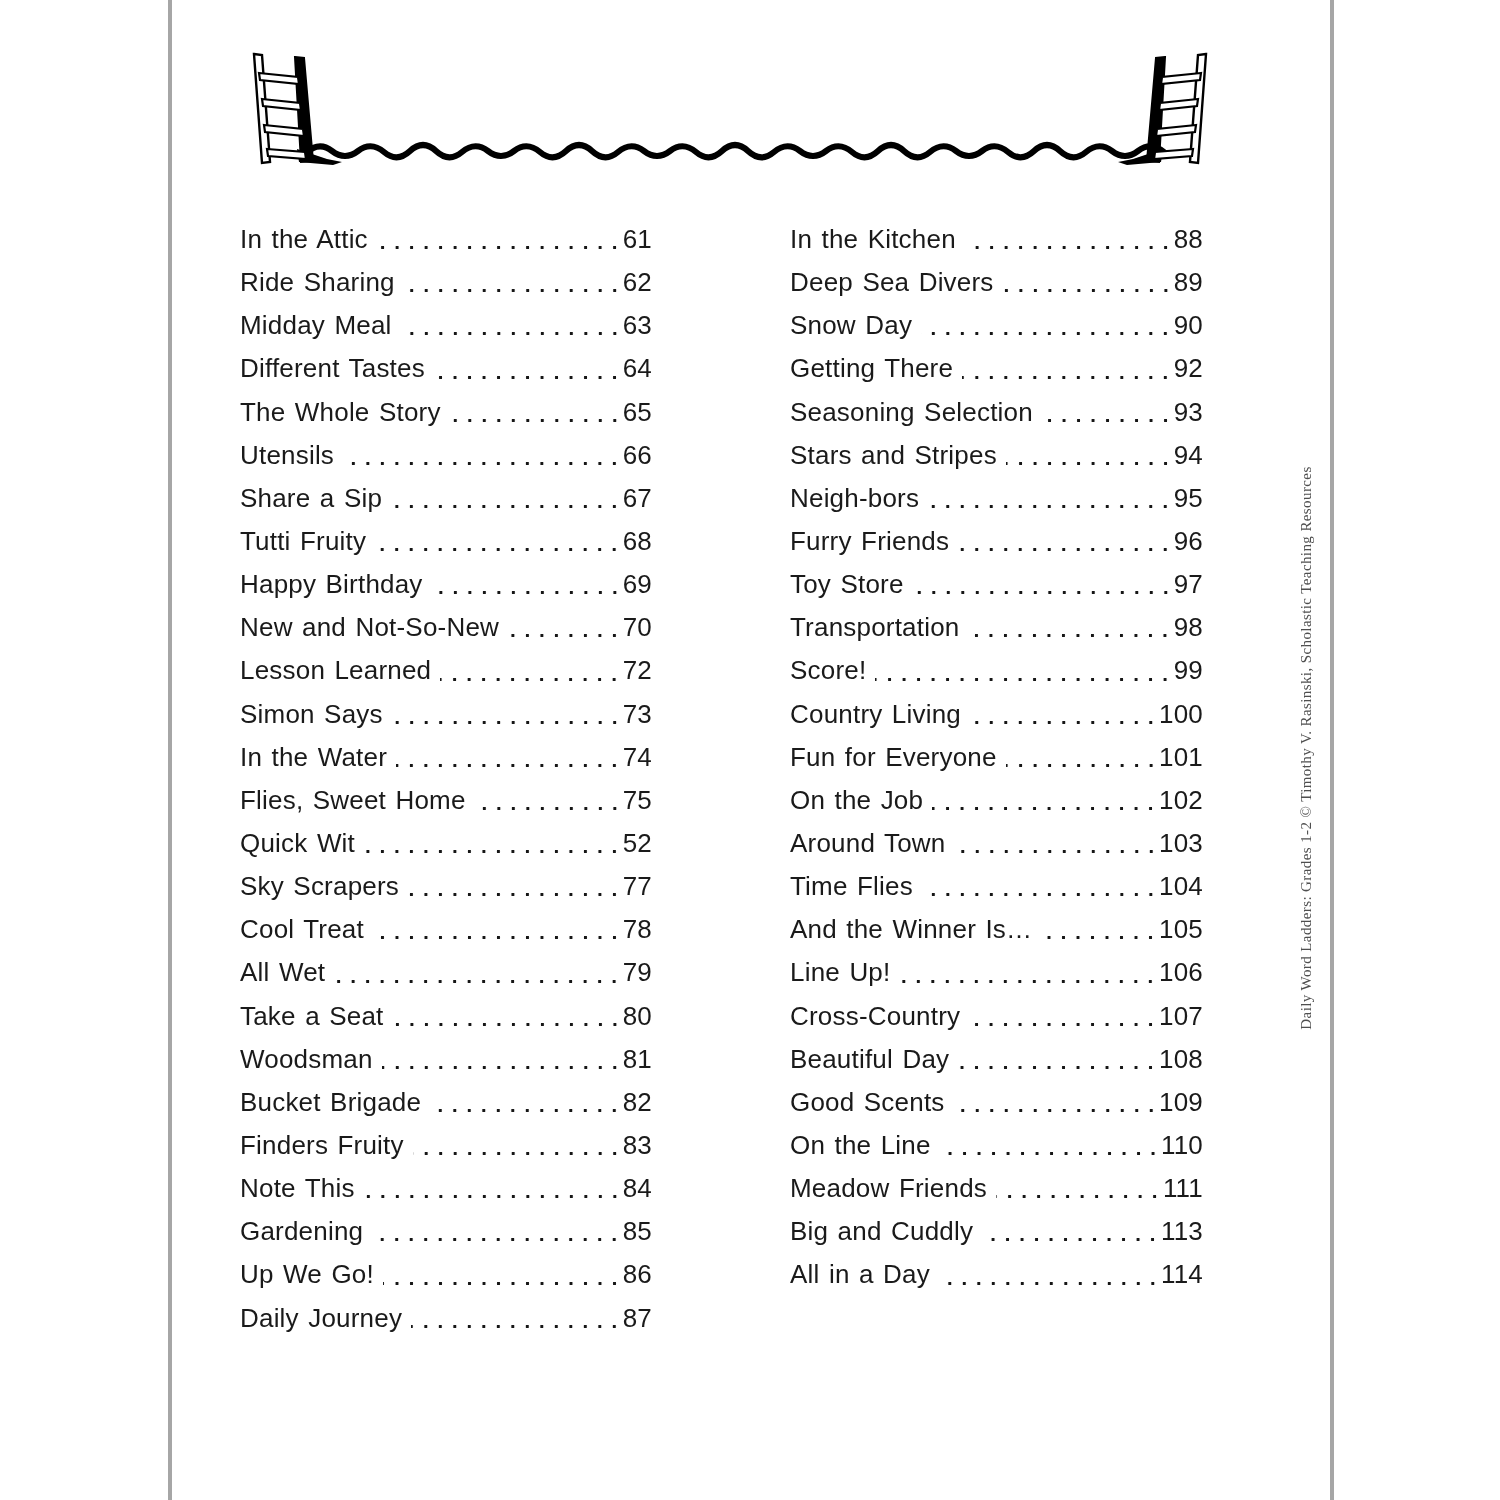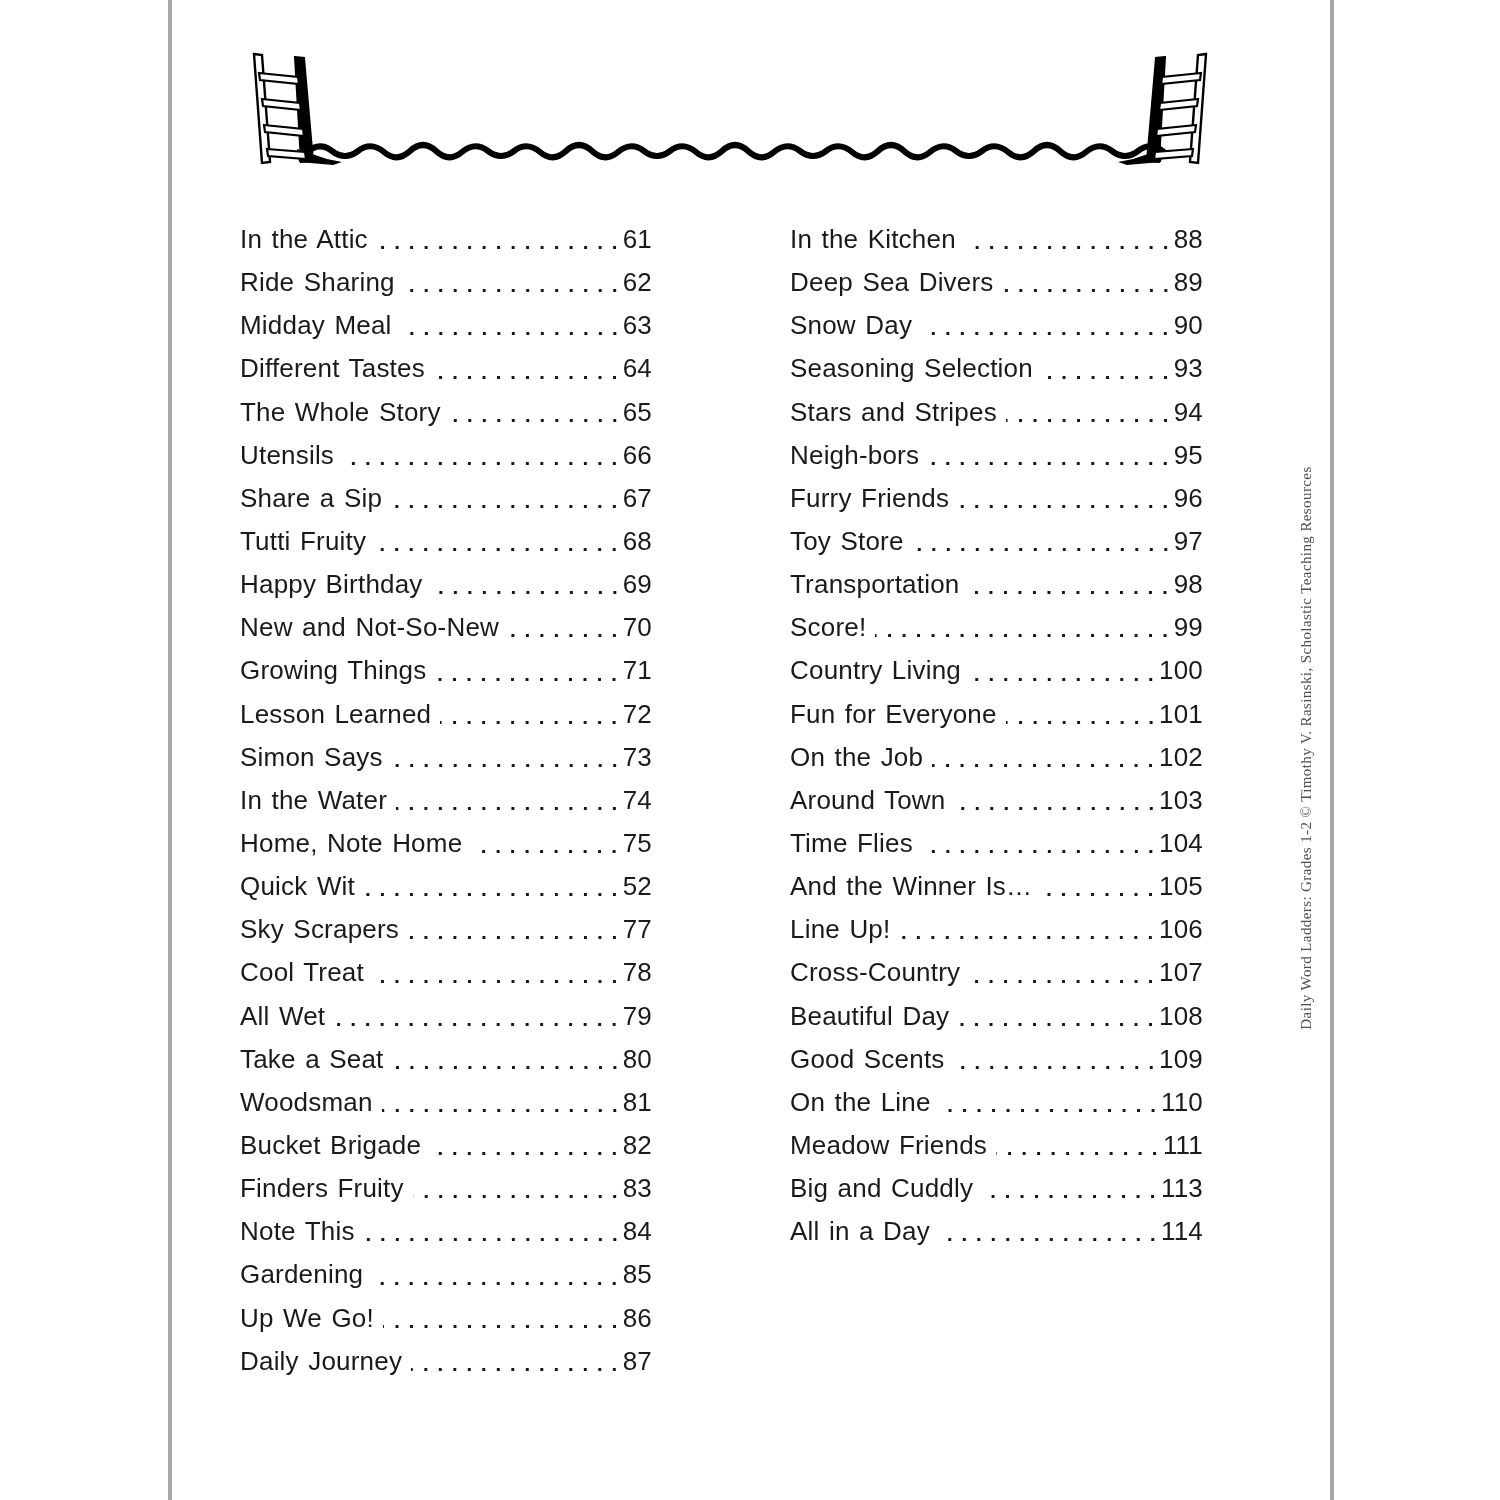--- a/index.html
+++ b/index.html
@@ -115,41 +115,36 @@
     <span class="t">Happy Birthday</span>
     <span class="l"></span>
     <span class="p">69</span>
   </div>
       <div class="row">
     <span class="t">New and Not-So-New</span>
     <span class="l"></span>
     <span class="p">70</span>
   </div>
       <div class="row">
-    <span class="t">Growing Things</span>
-    <span class="l"></span>
-    <span class="p">71</span>
-  </div>
-      <div class="row">
     <span class="t">Lesson Learned</span>
     <span class="l"></span>
     <span class="p">72</span>
   </div>
       <div class="row">
     <span class="t">Simon Says</span>
     <span class="l"></span>
     <span class="p">73</span>
   </div>
       <div class="row">
     <span class="t">In the Water</span>
     <span class="l"></span>
     <span class="p">74</span>
   </div>
       <div class="row">
-    <span class="t">Home, Note Home</span>
+    <span class="t">Flies, Sweet Home</span>
     <span class="l"></span>
     <span class="p">75</span>
   </div>
       <div class="row">
     <span class="t">Quick Wit</span>
     <span class="l"></span>
     <span class="p">52</span>
   </div>
       <div class="row">
     <span class="t">Sky Scrapers</span>
@@ -217,20 +212,25 @@
     <span class="t">Deep Sea Divers</span>
     <span class="l"></span>
     <span class="p">89</span>
   </div>
       <div class="row">
     <span class="t">Snow Day</span>
     <span class="l"></span>
     <span class="p">90</span>
   </div>
       <div class="row">
+    <span class="t">Getting There</span>
+    <span class="l"></span>
+    <span class="p">92</span>
+  </div>
+      <div class="row">
     <span class="t">Seasoning Selection</span>
     <span class="l"></span>
     <span class="p">93</span>
   </div>
       <div class="row">
     <span class="t">Stars and Stripes</span>
     <span class="l"></span>
     <span class="p">94</span>
   </div>
       <div class="row">

